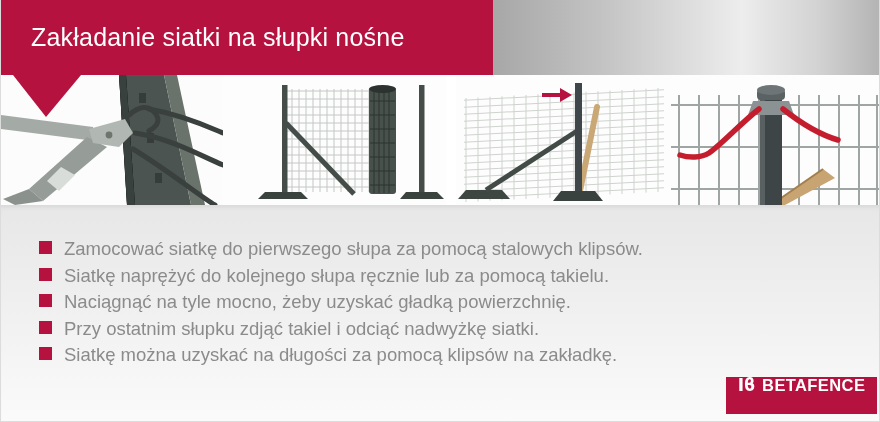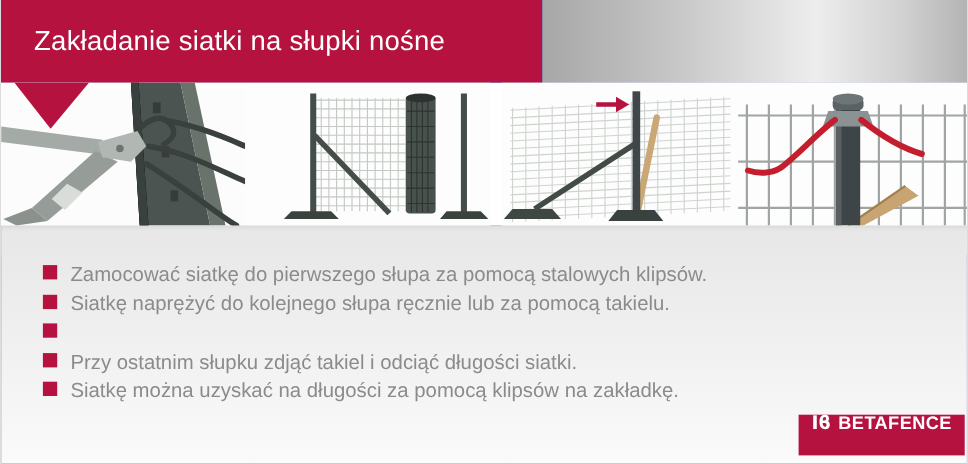--- a/index.html
+++ b/index.html
@@ -265,24 +265,25 @@
       <li>
         <span class="bullet"></span>
         <span>Zamocować siatkę do pierwszego słupa za pomocą stalowych klipsów.</span>
       </li>
       <li>
         <span class="bullet"></span>
         <span>Siatkę naprężyć do kolejnego słupa ręcznie lub za pomocą takielu.</span>
       </li>
       <li>
         <span class="bullet"></span>
-      </li>
-      <li>
-        <span class="bullet"></span>
-        <span>Przy ostatnim słupku zdjąć takiel i odciąć długości siatki.</span>
+        <span>Naciągnąć na tyle mocno, żeby uzyskać gładką powierzchnię.</span>
+      </li>
+      <li>
+        <span class="bullet"></span>
+        <span>Przy ostatnim słupku zdjąć takiel i odciąć nadwyżkę siatki.</span>
       </li>
       <li>
         <span class="bullet"></span>
         <span>Siatkę można uzyskać na długości za pomocą klipsów na zakładkę.</span>
       </li>
     </ul>
 
     <div class="logo">
       <span class="logo-mark">Iϐ</span>
       <span class="logo-text">BETAFENCE</span>

